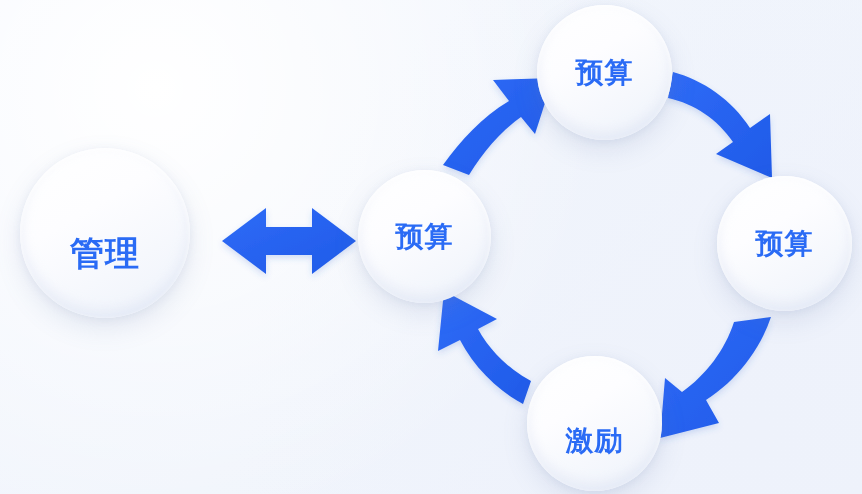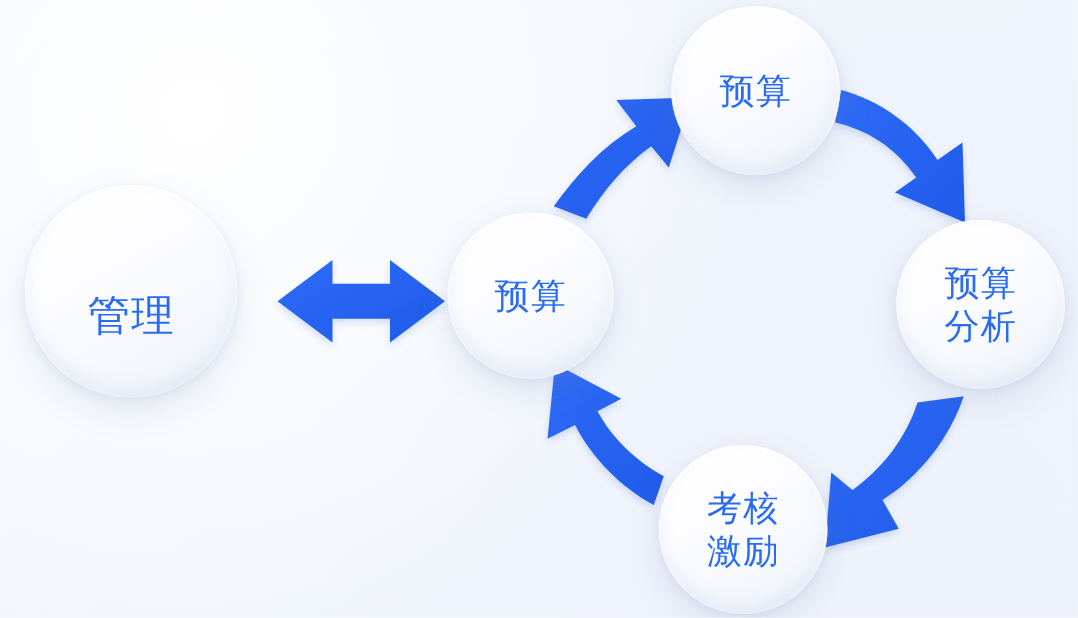--- a/index.html
+++ b/index.html
@@ -40,21 +40,21 @@
     background:
       linear-gradient(150deg, #ffffff 0%, #fdfdff 38%, #f3f6fc 78%, #eaeff9 100%);
     box-shadow:
       0 10px 26px rgba(110, 130, 175, 0.16),
       0 2px 8px rgba(110, 130, 175, 0.10),
       inset 0 2px 5px rgba(255, 255, 255, 0.95),
       inset 0 -6px 14px rgba(205, 216, 238, 0.40);
     z-index: 3;
   }
   .node-label {
-    font-weight: normal;
+    font-weight: bold;
     color: #2a6bf5;
     line-height: 1.18;
     letter-spacing: 1px;
     text-align: left;
     white-space: nowrap;
     user-select: none;
   }
   .node-big .node-label { font-size: 34px; }
   .node-small .node-label { font-size: 28px; }
 
@@ -154,24 +154,23 @@
 
   <div class="node node-small" id="node-execution">
     <div class="node-label">
       <span>预算</span><br>
     </div>
   </div>
 
   <div class="node node-small" id="node-analysis">
     <div class="node-label">
       <span>预算</span><br>
-      <span>分析</span>
     </div>
   </div>
 
   <div class="node node-small" id="node-assessment">
     <div class="node-label">
-      <span>考核</span><br>
+      <br>
       <span>激励</span>
     </div>
   </div>
 
 </div>
 
 </body></html>

